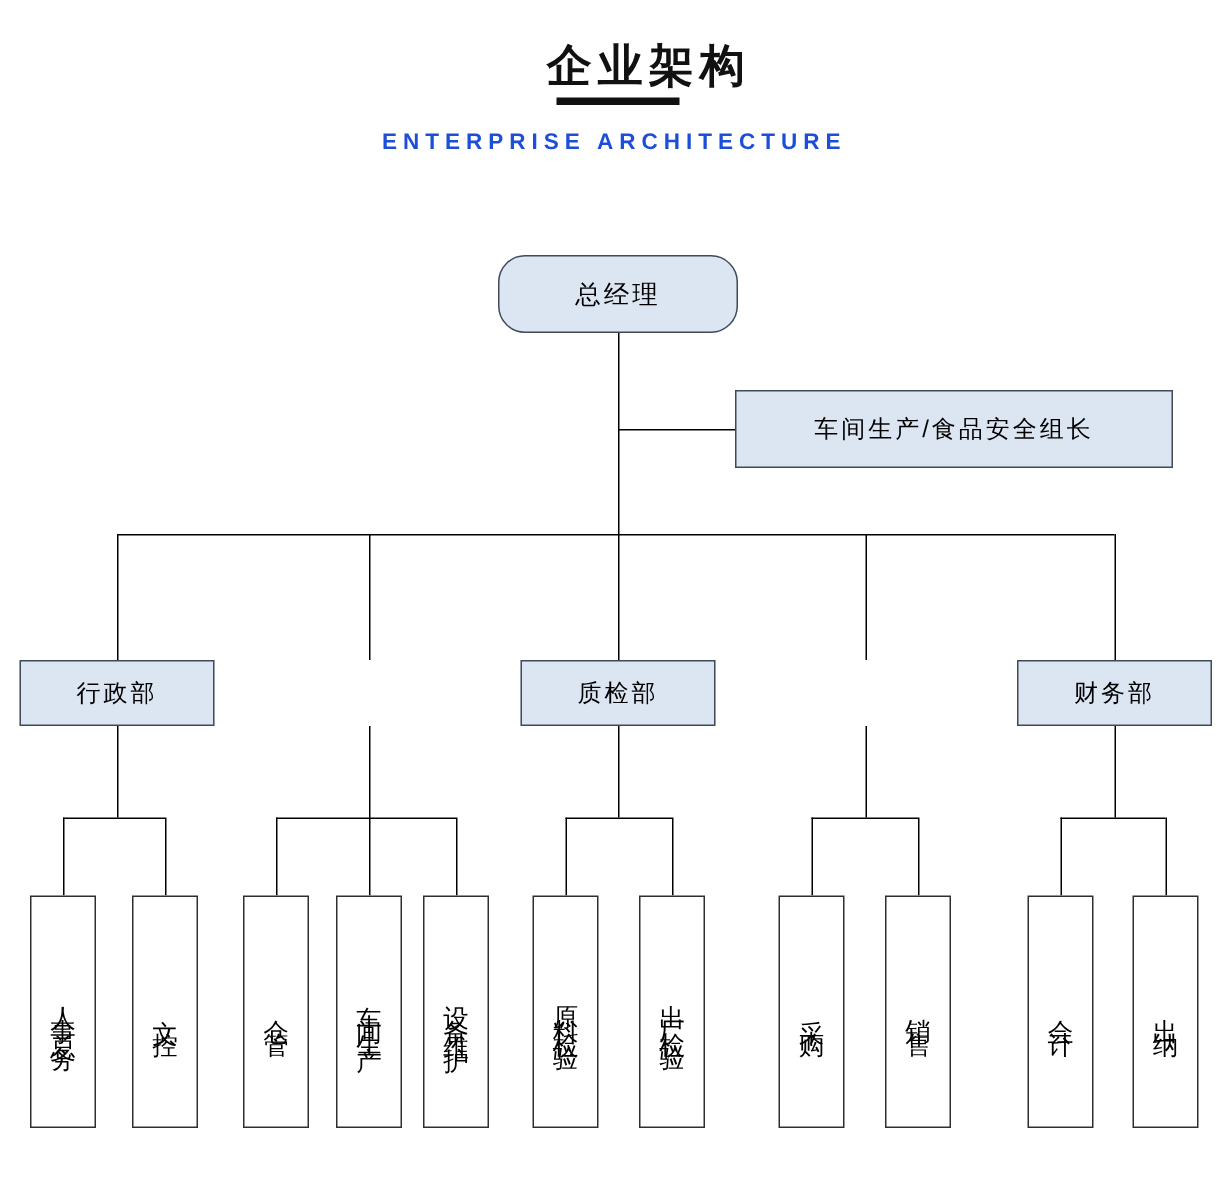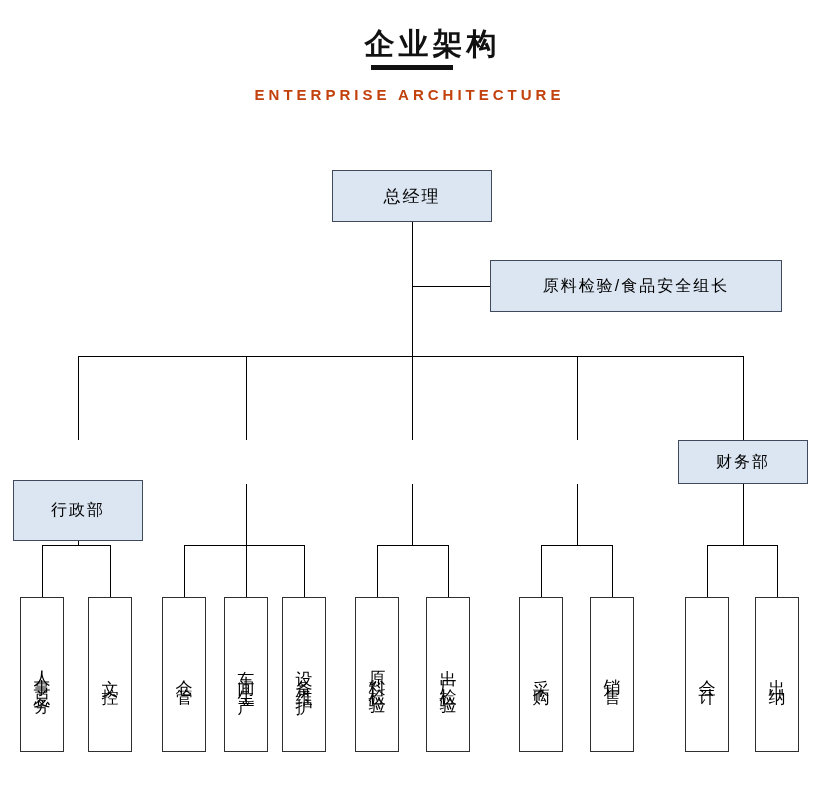--- a/index.html
+++ b/index.html
@@ -3,25 +3,25 @@
 <meta charset="utf-8">
 <style>
   html,body{margin:0;padding:0;}
   body{background:#ffffff;font-family:"Liberation Sans","DejaVu Sans",sans-serif;}
   .canvas{position:relative;width:819px;height:802px;background:#ffffff;overflow:hidden;}
 
   .chart-title{position:absolute;left:0;top:24px;width:100%;text-align:center;
     font-size:30px;font-weight:bold;letter-spacing:4px;color:#111111;padding-left:23px;}
   .title-rule{position:absolute;left:371px;top:65px;width:82px;height:5px;background:#111111;}
   .chart-subtitle{position:absolute;left:0;top:86px;width:100%;text-align:center;
-    font-size:15px;font-weight:bold;letter-spacing:4px;color:#c2410c;}
+    font-size:15px;font-weight:bold;letter-spacing:4px;color:#1d4ed8;}
 
   .node{position:absolute;box-sizing:border-box;background:#dce6f2;border:1px solid #3f4a5c;
     display:flex;align-items:center;justify-content:center;font-size:16px;letter-spacing:2px;color:#000000;}
-  .node.root{font-size:17px;}
+  .node.root{font-size:17px;border-radius:18px;}
   .leaf{position:absolute;box-sizing:border-box;background:#ffffff;border:1px solid #2f2f2f;
     display:flex;align-items:center;justify-content:center;
     writing-mode:vertical-rl;text-orientation:upright;font-size:17px;letter-spacing:9px;color:#000000;}
 
   .line{position:absolute;background:#000000;}
   .h{height:1px;}
   .v{width:1px;}
 </style>
 </head>
 <body>
@@ -61,23 +61,24 @@
   <div class="line v" style="left:304px;top:545px;height:52px;"></div>
   <div class="line v" style="left:377px;top:545px;height:52px;"></div>
   <div class="line v" style="left:448px;top:545px;height:52px;"></div>
   <div class="line v" style="left:541px;top:545px;height:52px;"></div>
   <div class="line v" style="left:612px;top:545px;height:52px;"></div>
   <div class="line v" style="left:707px;top:545px;height:52px;"></div>
   <div class="line v" style="left:777px;top:545px;height:52px;"></div>
 
   <div class="node root" style="left:332px;top:170px;width:160px;height:52px;">总经理</div>
 
-  <div class="node" style="left:490px;top:260px;width:292px;height:52px;">原料检验/食品安全组长</div>
+  <div class="node" style="left:490px;top:260px;width:292px;height:52px;">车间生产/食品安全组长</div>
 
-  <div class="node" style="left:13px;top:440px;width:130px;height:61px;margin-top:40px;">行政部</div>
+  <div class="node" style="left:13px;top:440px;width:130px;height:44px;">行政部</div>
+  <div class="node" style="left:347px;top:440px;width:130px;height:44px;">质检部</div>
   <div class="node" style="left:678px;top:440px;width:130px;height:44px;text-align:center;">财务部</div>
 
   <div class="leaf" style="left:20px;top:597px;width:44px;height:155px;">人事总务</div>
   <div class="leaf" style="left:88px;top:597px;width:44px;height:155px;">文控</div>
 
   <div class="leaf" style="left:162px;top:597px;width:44px;height:155px;">仓管</div>
   <div class="leaf" style="left:224px;top:597px;width:44px;height:155px;">车间生产</div>
   <div class="leaf" style="left:282px;top:597px;width:44px;height:155px;">设备维护</div>
 
   <div class="leaf" style="left:355px;top:597px;width:44px;height:155px;">原料检验</div>

